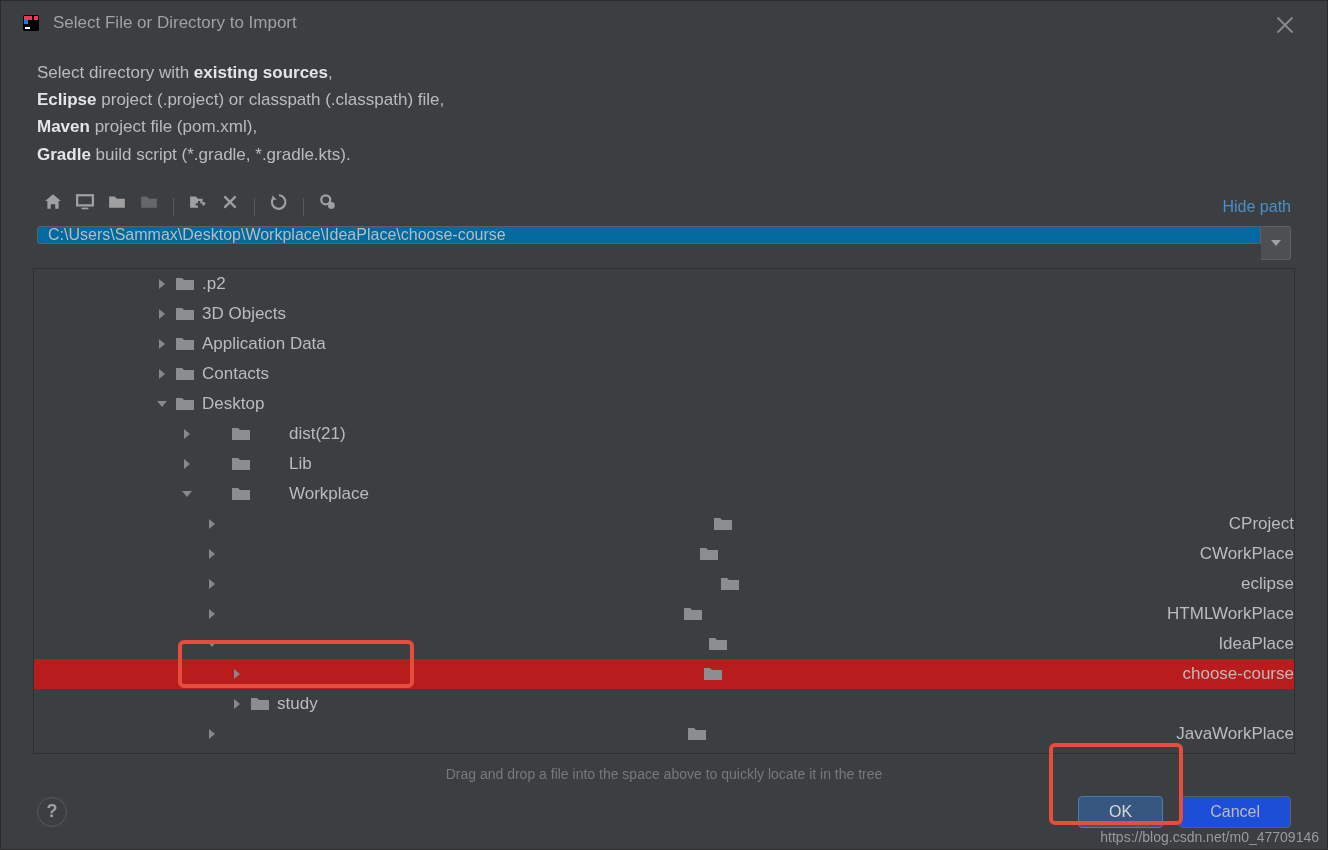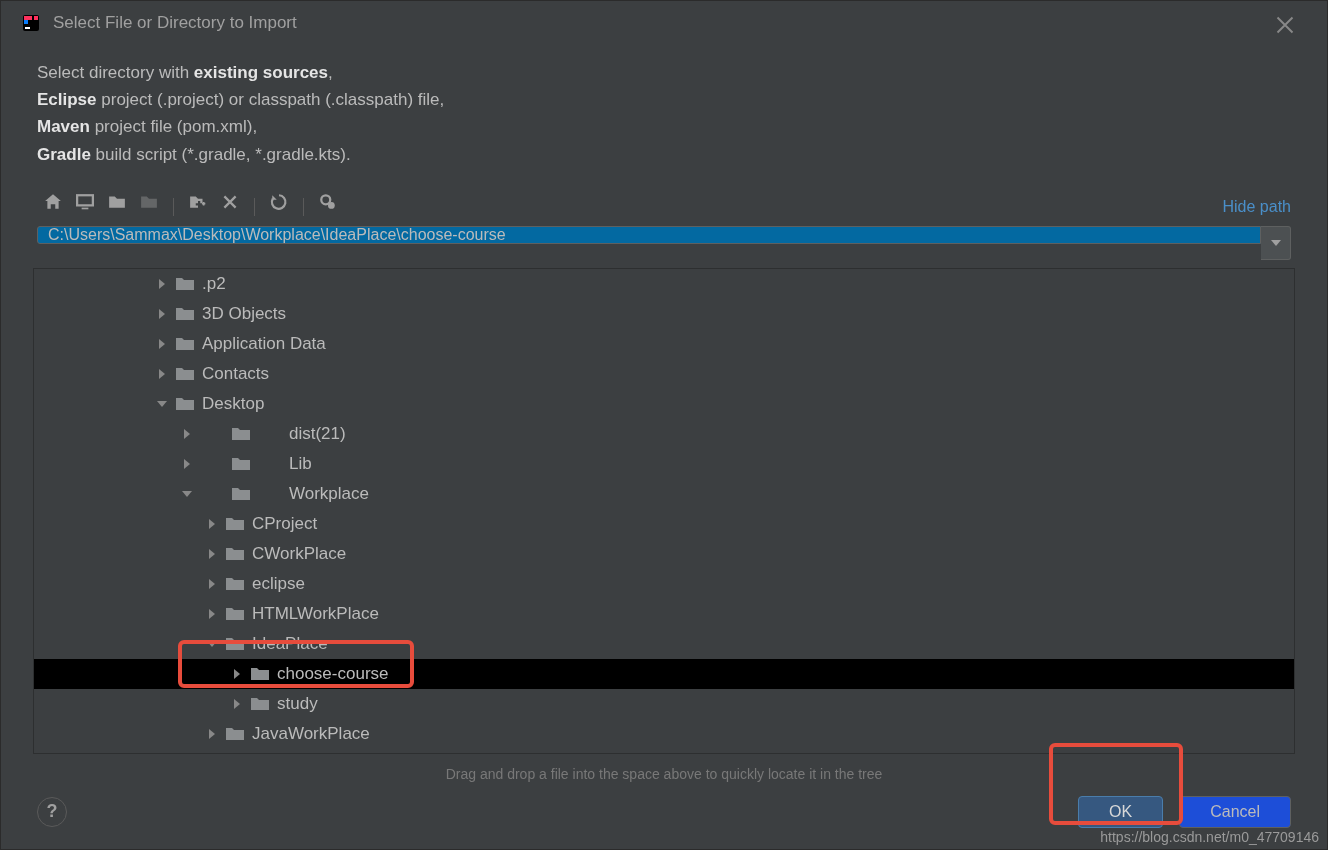--- a/index.html
+++ b/index.html
@@ -122,21 +122,22 @@
     .tree-item {
       display: flex;
       align-items: center;
       height: 30px;
       font-size: 17px;
       color: #bbbbbb;
       cursor: pointer;
       white-space: nowrap;
     }
     .tree-item.selected {
-      background: #000000;
+      background: #b91c1c;
+      justify-content: space-between;
     }
     .tree-arrow {
       width: 16px;
       height: 16px;
       margin-right: 6px;
       display: flex;
       align-items: center;
       justify-content: center;
       color: #888;
       flex-shrink: 0;
@@ -148,21 +149,21 @@
       margin-right: 8px;
       display: flex;
       align-items: center;
       justify-content: center;
       flex-shrink: 0;
     }
     .folder-icon svg { width: 18px; height: 14px; fill: #8b8e90; }
     .tree-label { color: #bbbbbb; }
     .indent-0 { padding-left: 120px; }
     .indent-1 { padding-left: 145px; gap: 31px; }
-    .indent-2 { padding-left: 170px; }
+    .indent-2 { padding-left: 170px; justify-content: space-between; }
     .indent-3 { padding-left: 195px; }
     .hint-text {
       text-align: center;
       color: #787878;
       font-size: 14px;
       padding: 8px 0 14px 0;
     }
     .footer {
       display: flex;
       align-items: center;

